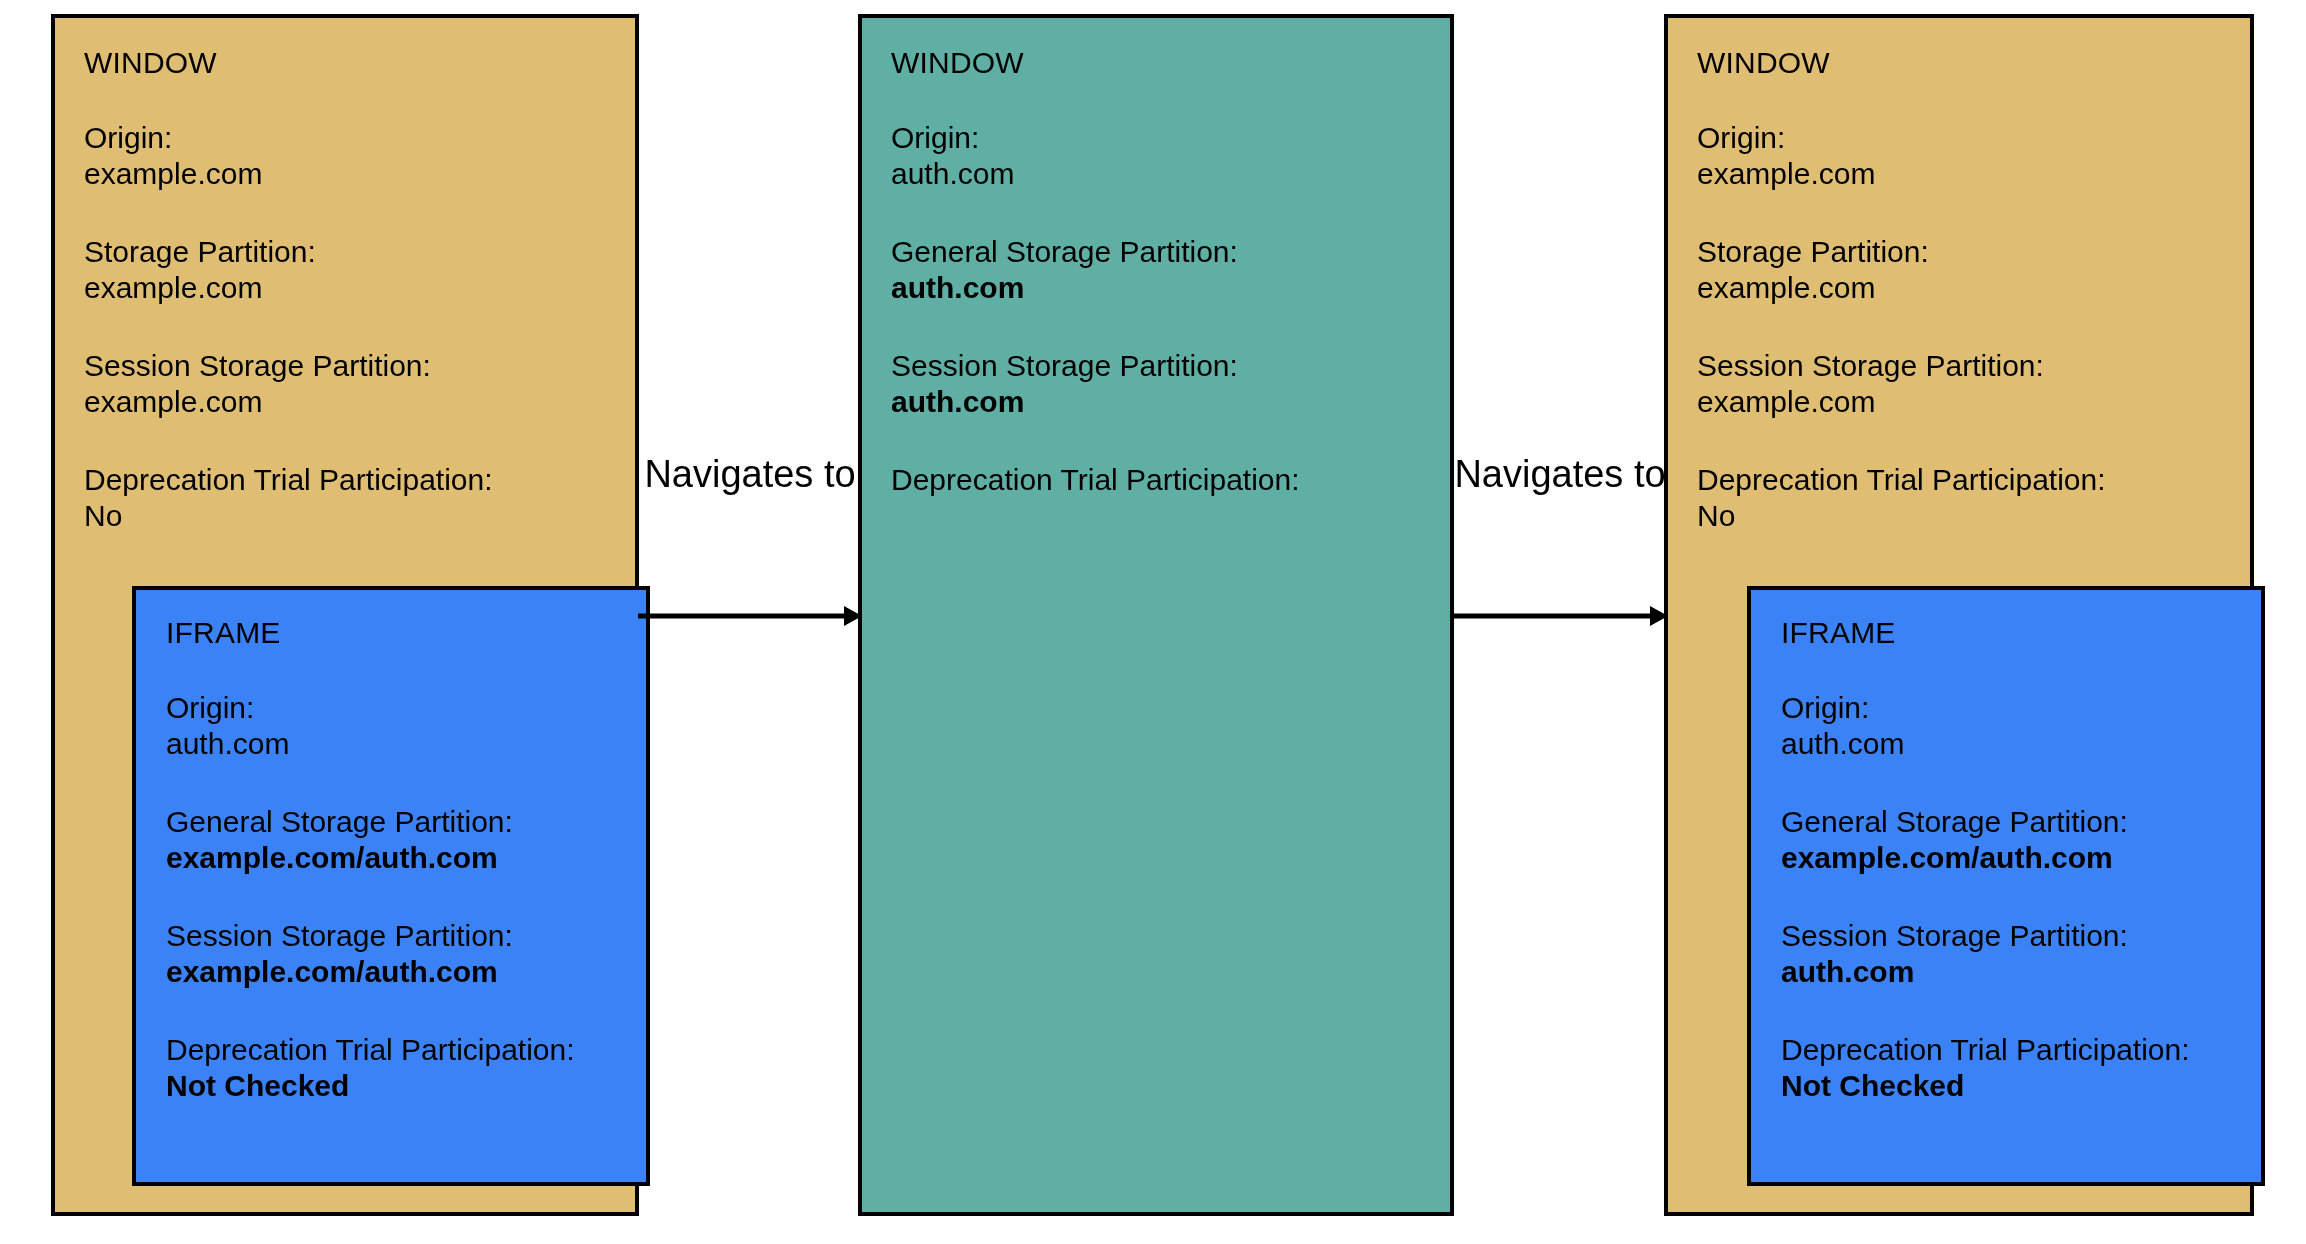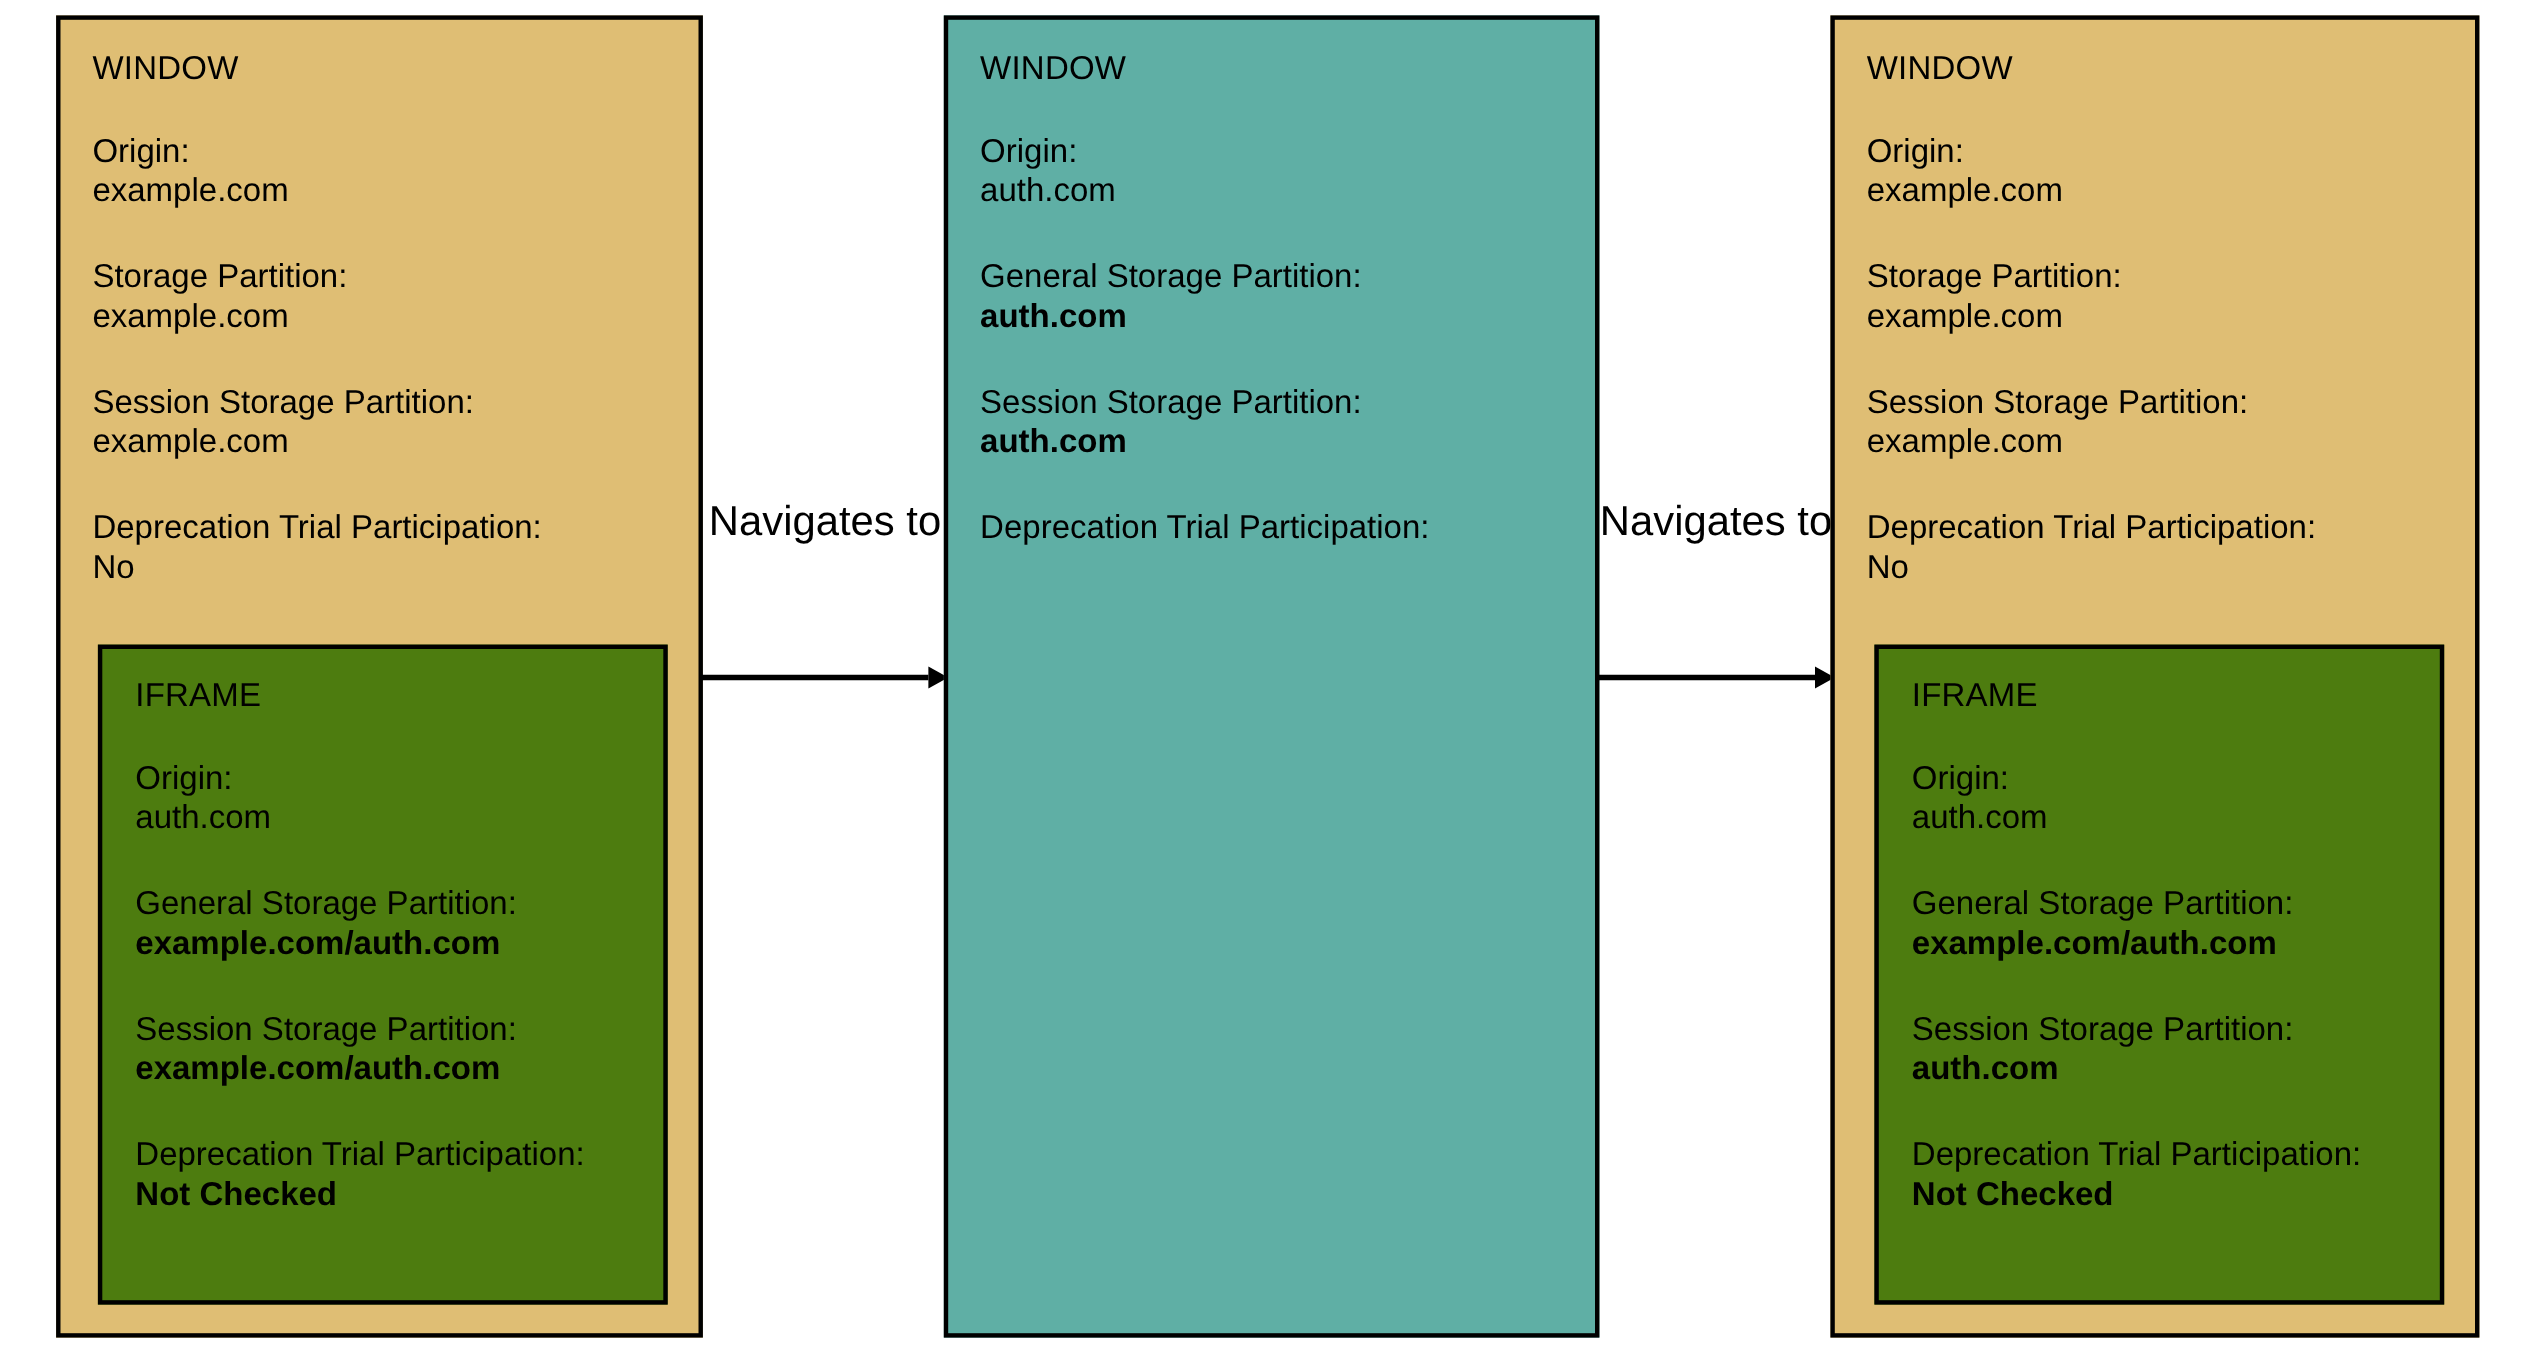--- a/index.html
+++ b/index.html
@@ -33,21 +33,22 @@
 
   #panel-1 { left: 51px;   top: 14px; width: 588px;  height: 1202px; }
   #panel-2 { left: 858px;  top: 14px; width: 596px;  height: 1202px; }
   #panel-3 { left: 1664px; top: 14px; width: 590px;  height: 1202px; }
 
   
   .iframe-box {
     position: absolute;
     box-sizing: border-box;
     border: 4px solid #000000;
-    background: #4d7c0f;
+    background: #3b82f6;
+    margin-left: 43px;
   }
   #iframe-1 { left: 34px; top: 568px; width: 518px; height: 600px; }
   #iframe-3 { left: 36px; top: 568px; width: 518px; height: 600px; }
 
   
   .block {
     position: absolute;
     left: 29px;
     top: 26px;
     right: 0;

